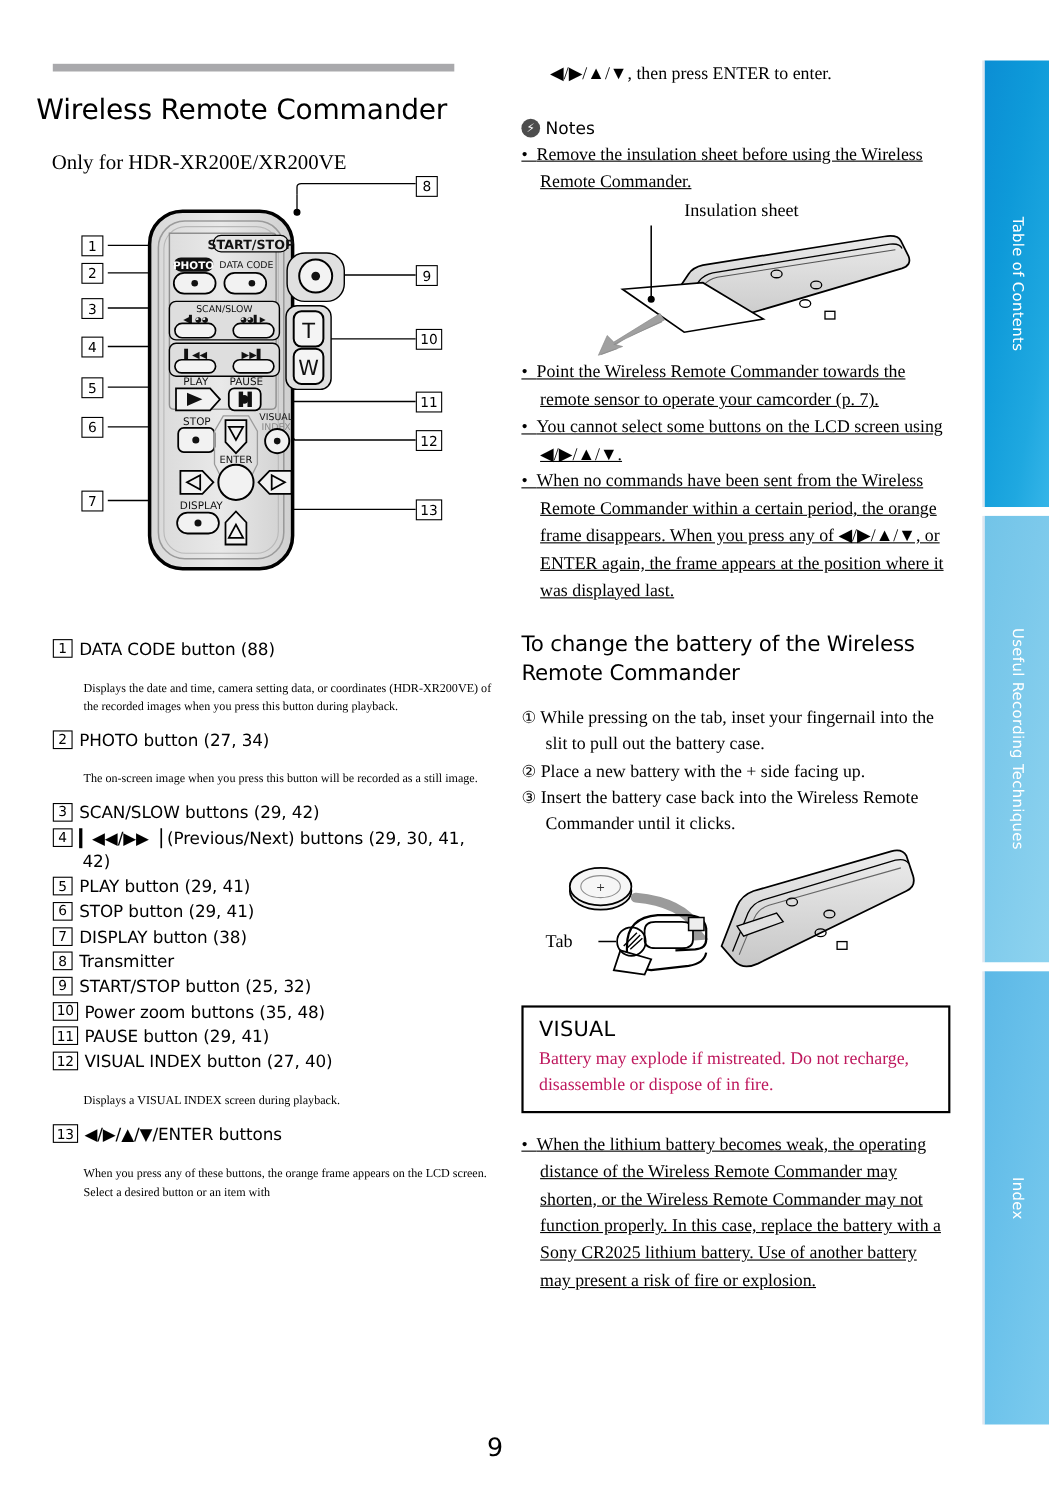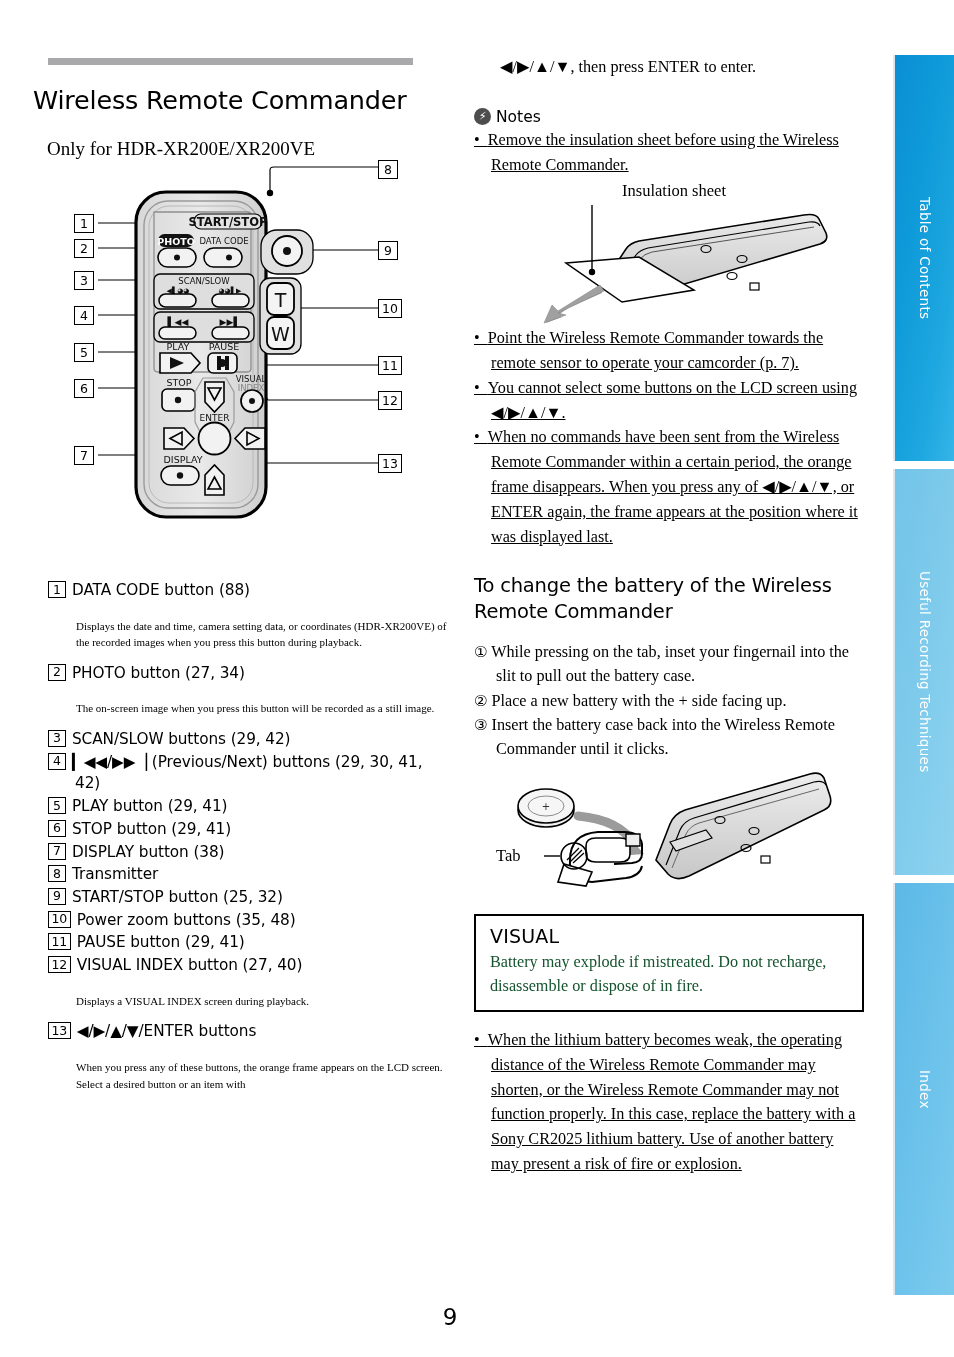--- a/index.html
+++ b/index.html
@@ -110,21 +110,21 @@
     border:2.6px solid #000;
     padding:9px 14px 12px 14px;
     margin-top:14px;
   }
   .warn-title{
     font-family:"DejaVu Sans",sans-serif;
     font-size:19px;color:#000;margin-bottom:3px;letter-spacing:0.2px;
   }
   .warn-body{
     font-family:"Liberation Serif",serif;
-    font-size:16.2px;line-height:1.5;color:#14532d;
+    font-size:16.2px;line-height:1.5;color:#be185d;
   }
 
   
   .pageno{
     position:absolute;left:0;top:1304px;width:900px;text-align:center;
     font-family:"DejaVu Sans",sans-serif;font-size:23px;color:#000;
   }
 
   
   .tabs{position:absolute;left:893px;top:55px;width:61px;height:1240px;}

